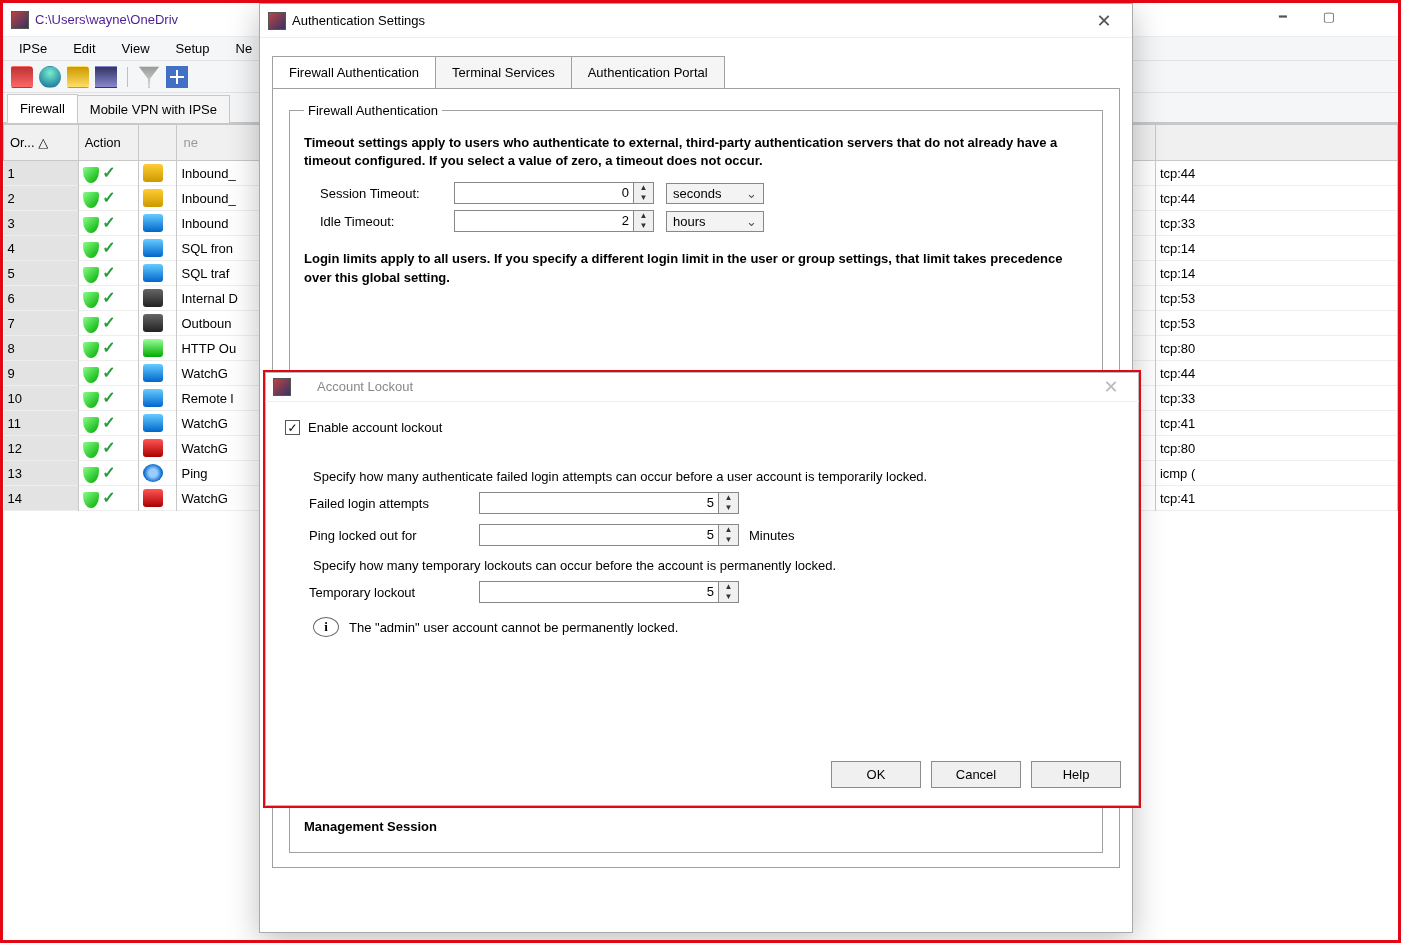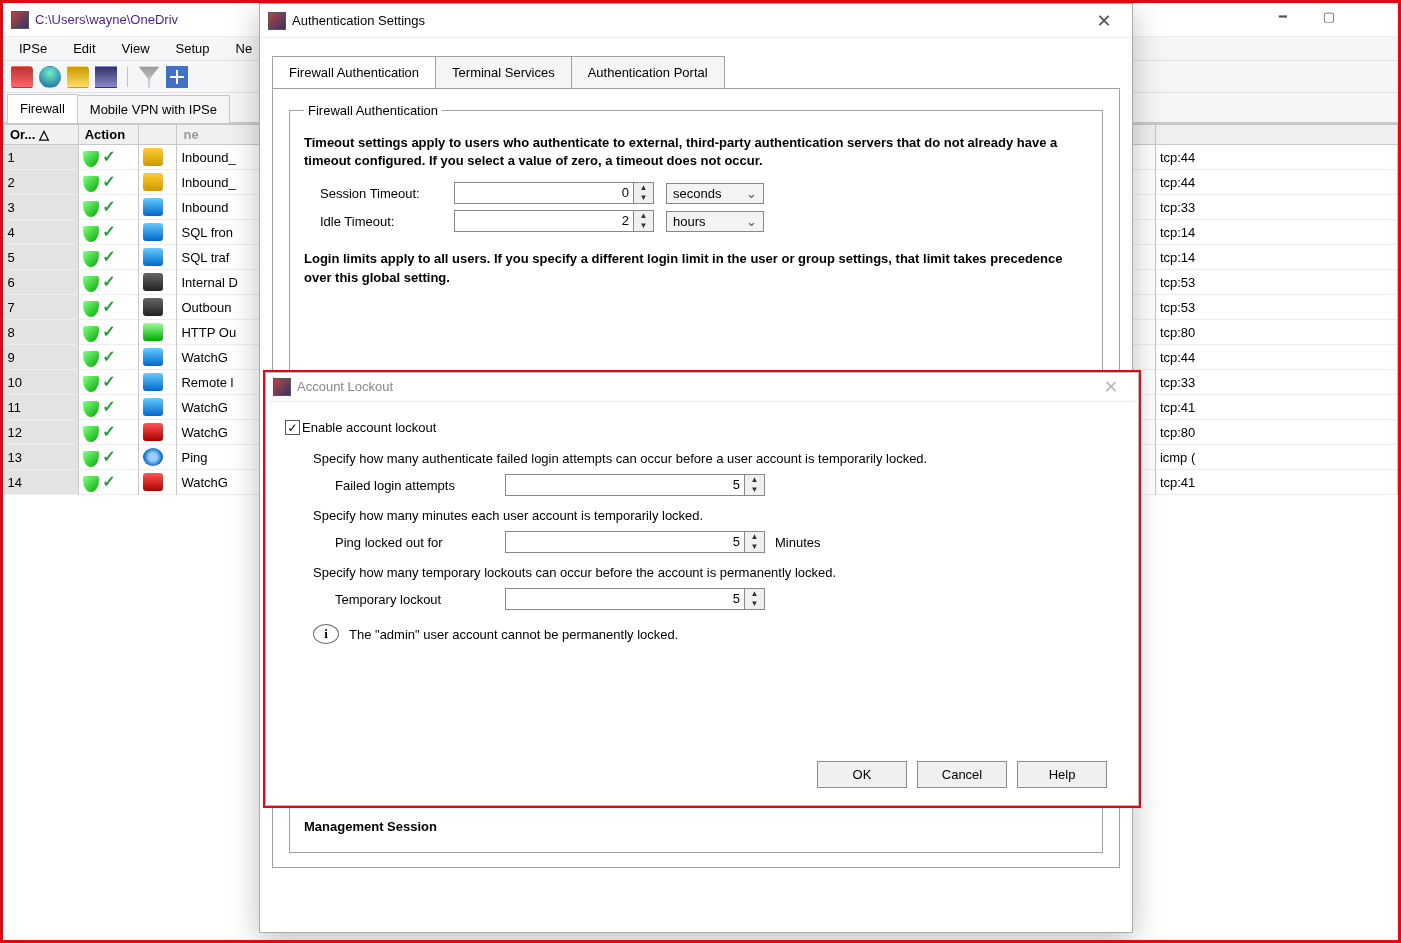--- a/index.html
+++ b/index.html
@@ -48,21 +48,21 @@
   .ico-plus::before{left:45%;top:15%;width:10%;height:70%;}
   .ico-plus::after{top:45%;left:15%;height:10%;width:70%;}
 
   .tabs{display:flex;align-items:flex-end;background:var(--menu-bg);padding-left:4px;border-bottom:1px solid var(--grid-line);}
   .tab{padding:6px 12px;border:1px solid var(--grid-line);border-bottom:none;background:var(--tab-inactive);margin-right:-1px;position:relative;top:1px;cursor:default;}
   .tab.active{background:var(--tab-active);border-bottom:1px solid #fff;}
 
   
   .policy-area{position:relative;background:#fff;border-top:1px solid var(--grid-line);height:800px;}
   table.policy{border-collapse:collapse;width:100%;table-layout:fixed;}
-  table.policy th{background:var(--grid-header);border:1px solid var(--grid-line);padding:2px 6px;text-align:left;font-weight:700;position:relative;margin-left:32px;}
+  table.policy th{background:var(--grid-header);border:1px solid var(--grid-line);padding:10px 6px;text-align:left;font-weight:400;position:relative;margin-left:32px;}
   table.policy td{border-right:1px solid var(--grid-line);padding:2px 4px;height:25px;white-space:nowrap;overflow:hidden;text-overflow:ellipsis;}
   table.policy tr{border-bottom:1px solid #eee;}
   .idx-cell{background:#e3e3e3;border-right:1px solid var(--grid-line);width:74px;padding-left:6px;}
   .chk{color:var(--green);font-size:16px;font-weight:bold;}
   .shield{width:16px;height:16px;display:inline-block;background:linear-gradient(135deg,#8f8,#0a0);border-radius:2px 2px 8px 8px/2px 2px 12px 12px;vertical-align:middle;}
   .ico-col{width:20px;height:18px;display:inline-block;vertical-align:middle;border-radius:3px;}
   .ico-y{background:linear-gradient(#fc3,#c90);}
   .ico-b{background:linear-gradient(#6cf,#06c);}
   .ico-d{background:linear-gradient(#666,#222);}
   .ico-g{background:linear-gradient(#9f9,#0a0);}
@@ -89,33 +89,33 @@
   .num{width:180px;border:1px solid #888;padding:2px 4px;text-align:right;background:#fff;}
   .spinner{width:20px;border:1px solid #888;border-left:none;display:flex;flex-direction:column;background:#f0f0f0;}
   .spinner span{flex:1;font-size:8px;text-align:center;line-height:10px;color:#333;}
   .unit-select{margin-left:12px;border:1px solid #888;background:#f3f3f3;padding:2px 6px;width:98px;display:flex;justify-content:space-between;align-items:center;}
   .unit-select::after{content:"⌄";color:#555;}
 
   .section-h{font-weight:600;margin-top:40px;}
 
   
   .lock-dialog{position:absolute;left:260px;top:367px;width:878px;height:438px;border:2px solid var(--red);background:#fff;box-shadow:inset 0 0 0 1px #bbb;}
-  .lock-title{height:30px;display:flex;align-items:center;padding:0 8px;border-bottom:1px solid #eee;}
+  .lock-title{height:30px;display:flex;align-items:center;padding:0 8px;border-bottom:1px solid #eee;gap:20px;}
   .lock-title .t{color:#888;}
   .lock-body{padding:18px 20px;}
-  .chk-line{display:flex;align-items:center;gap:2px;margin-bottom:16px;}
+  .chk-line{display:flex;align-items:center;gap:8px;margin-bottom:34px;}
   .chkbox{width:15px;height:15px;border:1px solid #555;display:flex;align-items:center;justify-content:center;background:#fff;}
   .chkbox::after{content:"✓";font-size:12px;color:#000;}
   .spec{margin:12px 0 8px 28px;}
-  .field-row{display:flex;align-items:center;margin:4px 0 10px 50px;}
+  .field-row{display:flex;align-items:center;margin:4px 0 10px 24px;}
   .field-row label{width:170px;}
   .field-row .num{width:240px;}
   .info-row{display:flex;align-items:center;gap:10px;margin:14px 0 0 28px;}
   .info-ico{width:26px;height:20px;border:1px solid #666;border-radius:50%;display:flex;align-items:center;justify-content:center;font-weight:bold;font-family:Georgia,serif;}
-  .dlg-buttons{position:absolute;right:32px;bottom:18px;display:flex;gap:10px;}
+  .dlg-buttons{position:absolute;right:18px;bottom:18px;display:flex;gap:10px;}
   .btn{min-width:90px;padding:5px 14px;border:1px solid #8c8c8c;background:#f0f0f0;text-align:center;cursor:default;}
 
 </style>
 </head>
 <body>
 
 <div class="stage">
 
   <div class="main-window">
     <div class="mw-titlebar">
@@ -356,21 +356,20 @@
         <label>Failed login attempts</label>
         <div class="num-wrap">
           <div class="num">5</div>
           <div class="spinner">
               <span>▲</span>
               <span>▼</span>
             </div>
         </div>
       </div>
 
-      <div class="spec">Specify how many minutes each user account is temporarily locked.</div>
       <div class="field-row">
         <label>Ping locked out for</label>
         <div class="num-wrap">
           <div class="num">5</div>
           <div class="spinner">
               <span>▲</span>
               <span>▼</span>
             </div>
         </div>
         <span style="margin-left:10px">Minutes</span>

